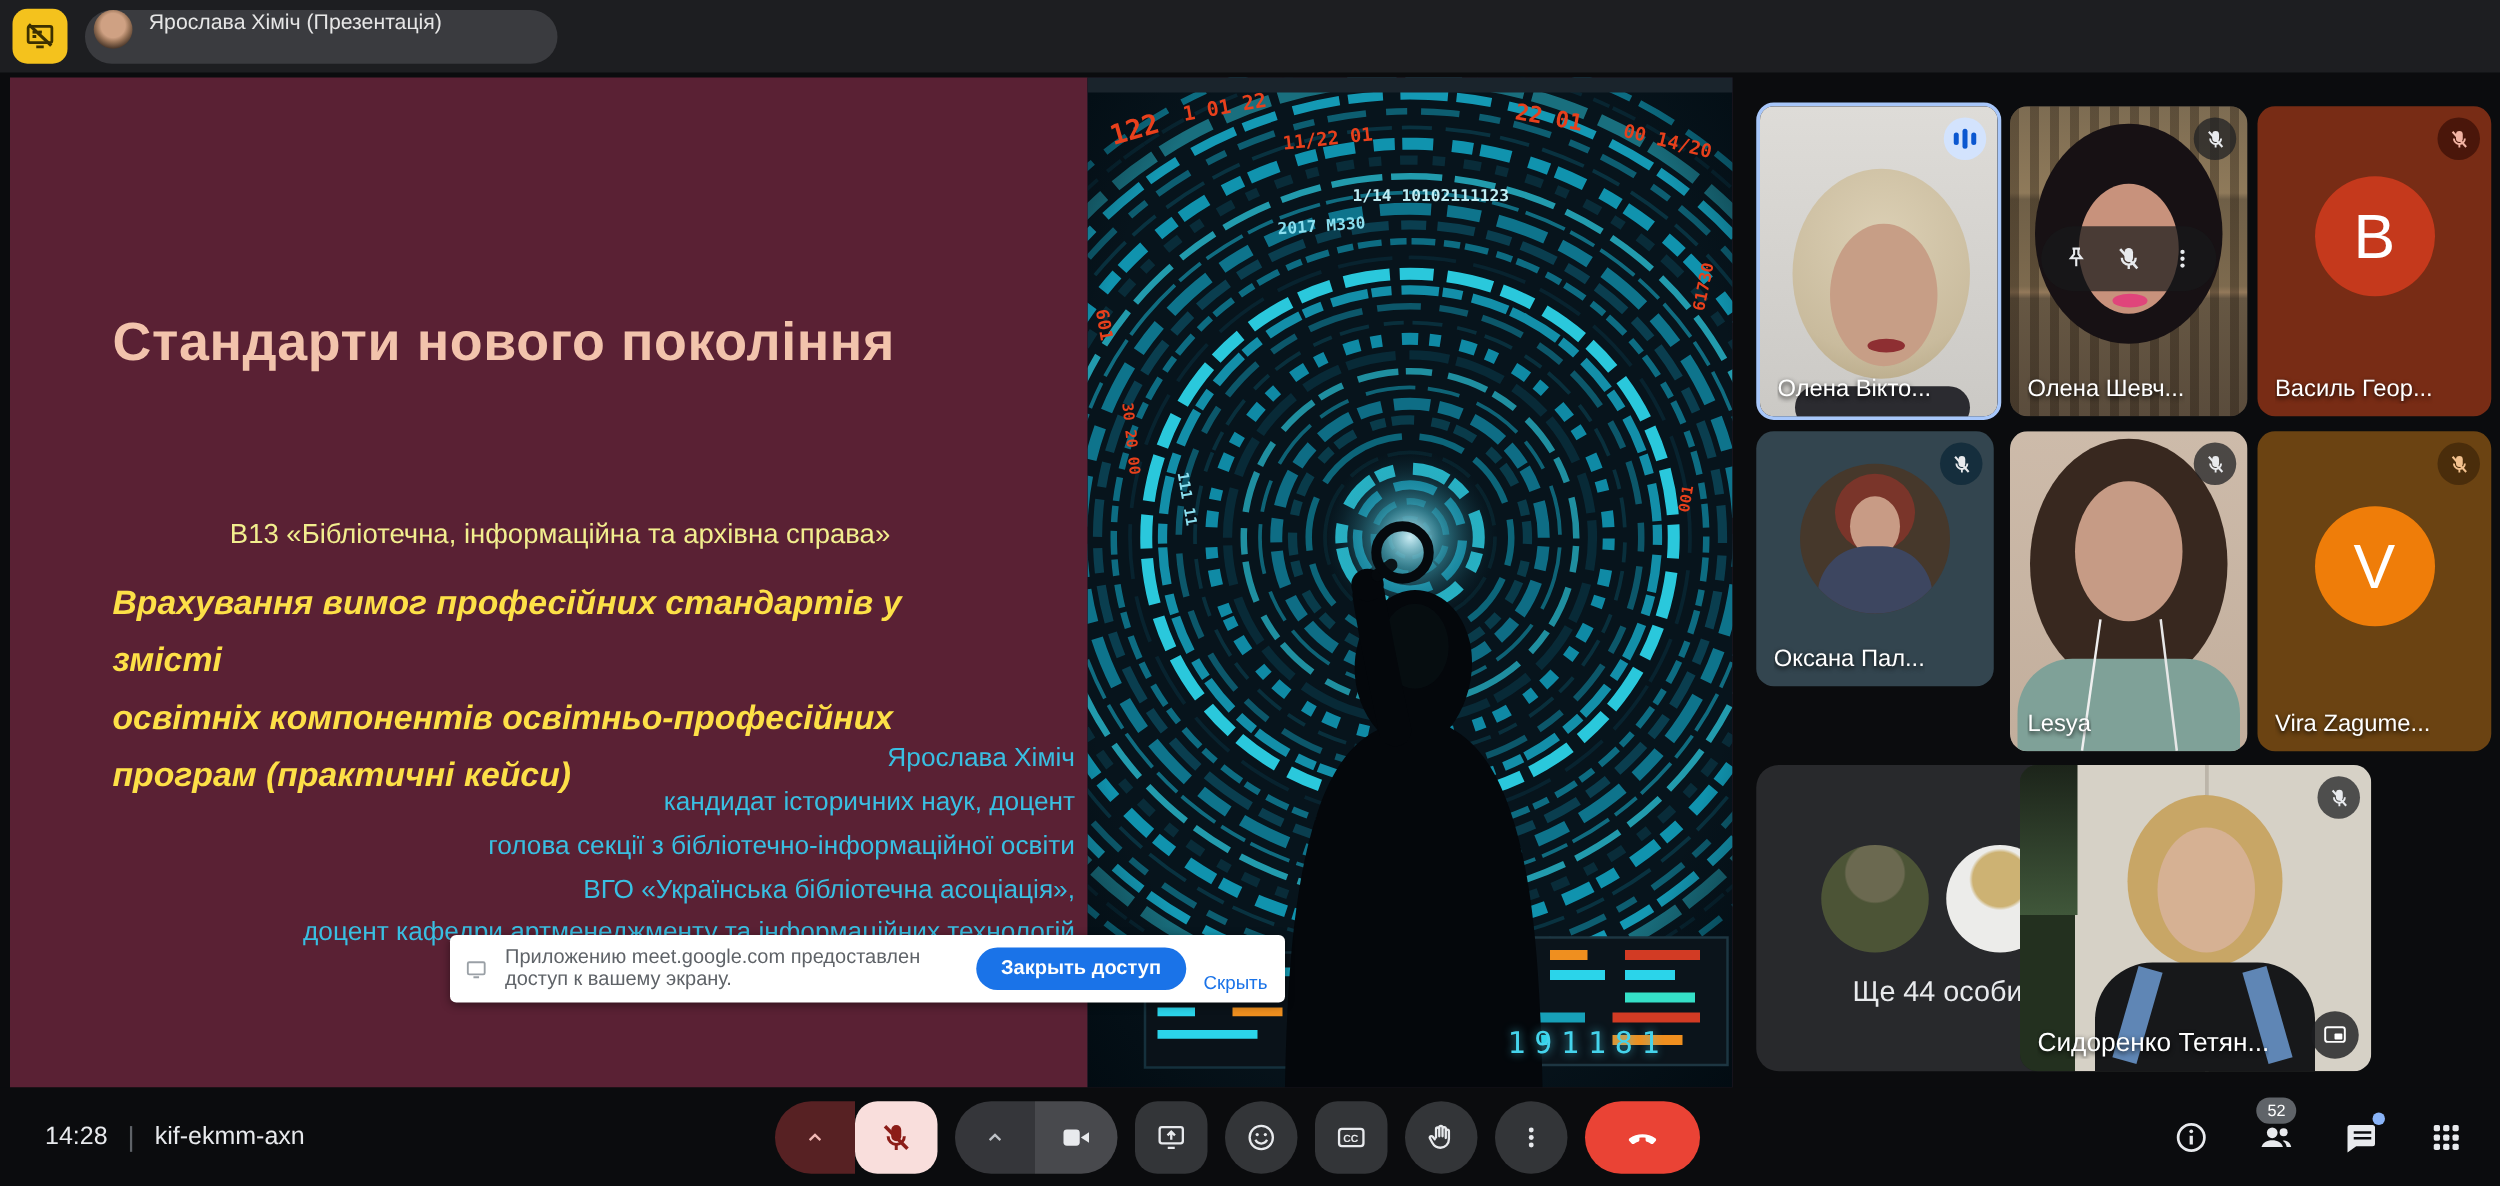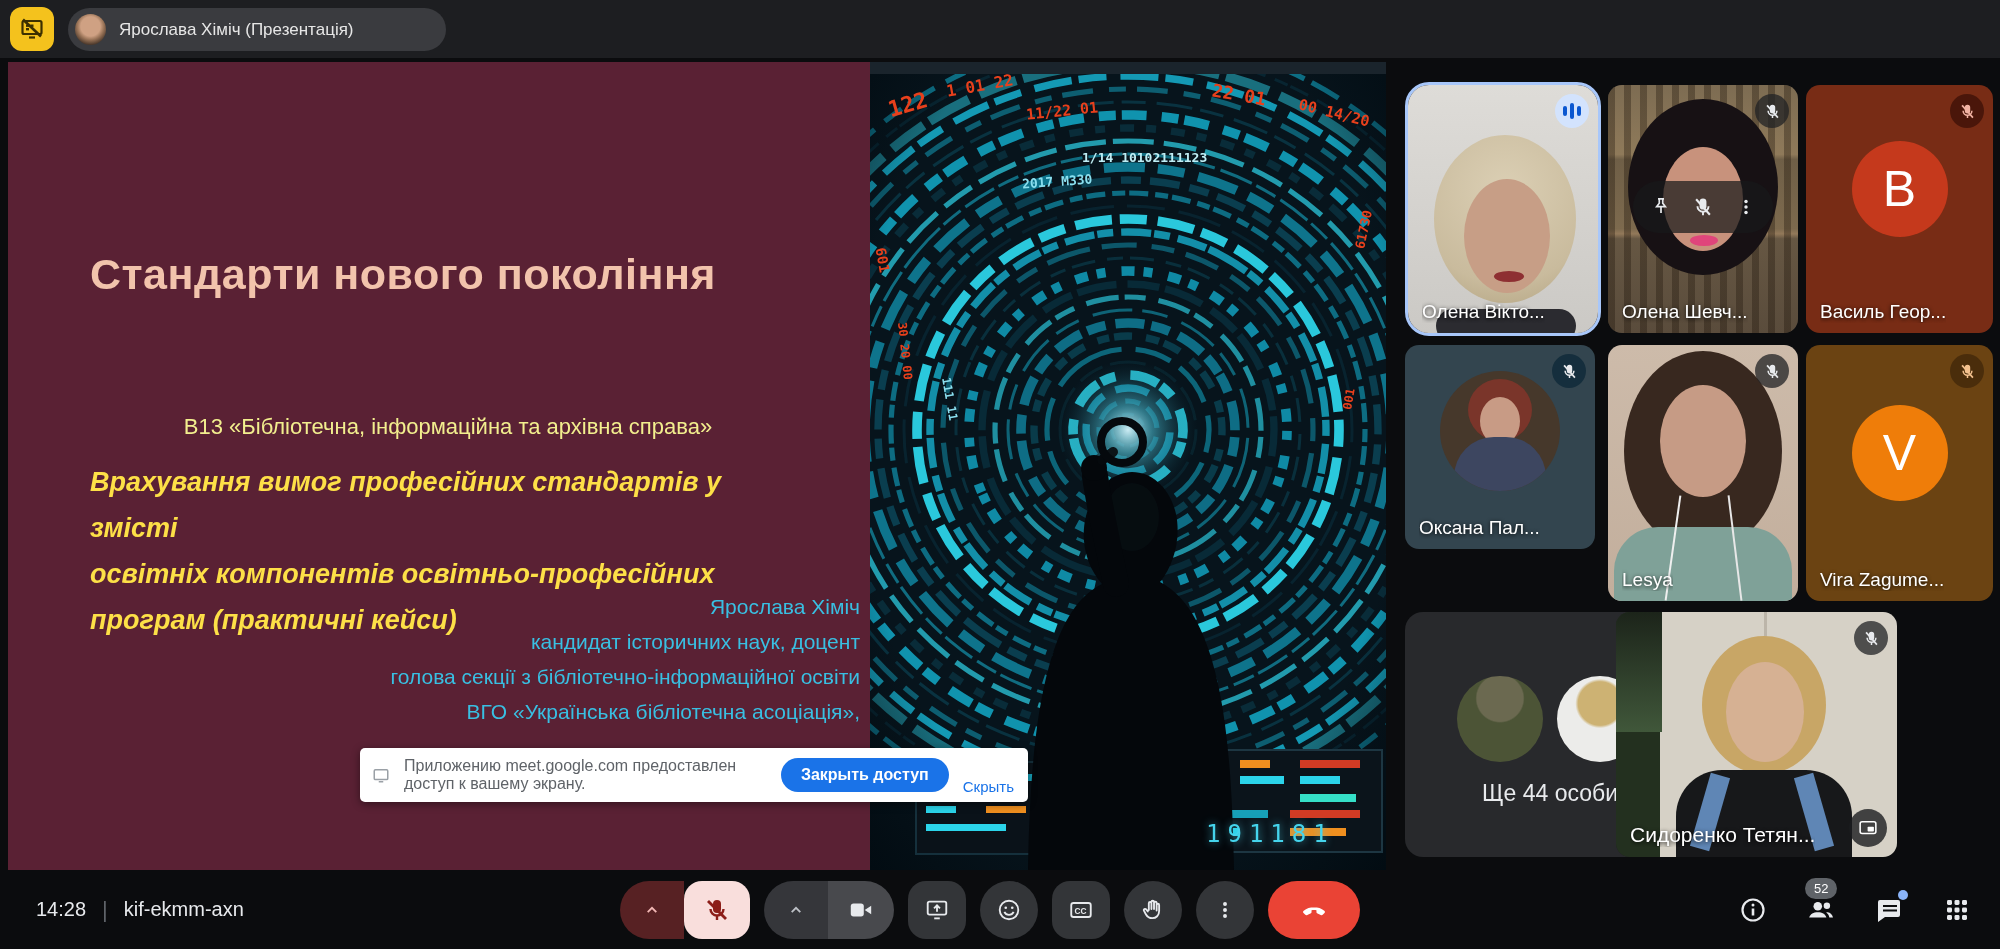--- a/index.html
+++ b/index.html
@@ -4,21 +4,21 @@
 <style>
   html,body{margin:0;padding:0;background:#000;}
   .stage{position:relative;width:2000px;height:949px;background:#0b0c0e;overflow:hidden;
          font-family:"Liberation Sans",sans-serif;color:#e8eaed;}
   
   .topbar{position:absolute;left:0;top:0;width:100%;height:58px;background:#1d1e21;}
   .stop-present-btn{position:absolute;left:10px;top:7px;width:44px;height:44px;border:none;
          background:#f4c21d;border-radius:12px;display:flex;align-items:center;justify-content:center;
          color:#3c3000;cursor:pointer;}
   .presenter-pill{position:absolute;left:68px;top:8px;width:378px;height:43px;background:#3a3b3f;
-         border-radius:22px;display:flex;align-items:center;gap:13px;padding-left:7px;box-sizing:border-box;}
+         border-radius:22px;display:flex;gap:13px;padding-left:7px;box-sizing:border-box;}
   .presenter-avatar{width:31px;height:31px;border-radius:50%;
          background:radial-gradient(circle at 50% 40%,#cfa183 0 40%,#9a7458 55%,#4e3a2c 75%,#3a2d23 100%);}
   .presenter-name{font-size:17px;color:#e6e6e6;}
   
   .slide{position:absolute;left:8px;top:62px;width:1378px;height:808px;background:#5a2134;}
   .slide-title{position:absolute;left:82px;top:188px;width:720px;font-size:43px;font-weight:bold;
          letter-spacing:.5px;color:#f2c3ac;}
   .slide-section{position:absolute;left:60px;top:352px;width:760px;text-align:center;
          font-size:22px;color:#f2ee8e;}
   .slide-topic{position:absolute;left:82px;top:398px;width:680px;font-size:27px;font-weight:bold;
@@ -37,21 +37,21 @@
          box-shadow:0 2px 8px rgba(0,0,0,.45);display:flex;align-items:center;gap:14px;
          padding:0 14px 0 12px;box-sizing:border-box;z-index:5;}
   .toast-msg{font-size:16px;color:#5f6368;flex:1;}
   .toast-btn{border:none;background:#1a73e8;color:#fff;font-weight:bold;font-size:16px;
          padding:8px 20px;border-radius:22px;cursor:pointer;font-family:inherit;}
   .toast-link{font-size:15px;color:#1a73e8;margin-top:23px;}
   
   .tile{position:absolute;border-radius:14px;overflow:hidden;background:#1c1d1f;}
   .tile .name{position:absolute;left:14px;bottom:10px;max-width:86%;font-size:19px;color:#fff;
          white-space:nowrap;overflow:hidden;text-shadow:0 1px 4px rgba(0,0,0,.9);z-index:4;}
-  .tile.speaking{border:3px solid #a8c7fa;border-radius:24px;text-align:center;}
+  .tile.speaking{border:3px solid #a8c7fa;border-radius:14px;text-align:center;}
   .blob{position:absolute;border-radius:50%;}
   .badge{position:absolute;top:9px;right:9px;width:34px;height:34px;border-radius:50%;
          display:flex;align-items:center;justify-content:center;z-index:4;background:rgba(32,33,36,.75);color:#e8eaed;}
   .badge.audio{background:#d3e3fd;display:flex;gap:3px;align-items:center;justify-content:center;}
   .badge.audio i{display:block;width:4px;border-radius:2px;background:#0b57d0;}
   .badge.audio i:nth-child(1){height:10px;}
   .badge.audio i:nth-child(2){height:16px;}
   .badge.audio i:nth-child(3){height:10px;}
   .avatar-circle{position:absolute;left:50%;top:42%;transform:translate(-50%,-50%);
          width:96px;height:96px;border-radius:50%;display:flex;align-items:center;justify-content:center;
@@ -117,20 +117,21 @@
     <div class="slide-topic">
       <div>Врахування вимог професійних стандартів у змісті</div>
       <div>освітніх компонентів освітньо-професійних</div>
       <div>програм (практичні кейси)</div>
     </div>
     <div class="slide-authors">
       <div>Ярослава Хіміч</div>
       <div>кандидат історичних наук, доцент</div>
       <div>голова секції з  бібліотечно-інформаційної освіти</div>
       <div>ВГО «Українська бібліотечна асоціація»,</div>
+      <div>доцент кафедри артменеджменту та інформаційних технологій</div>
     </div>
 
     <div class="slide-art">
       <svg class="art-svg" viewBox="0 0 516 808" preserveAspectRatio="none">
         <defs>
           <radialGradient id="glowG" cx="50%" cy="50%" r="50%">
             <stop offset="0%" stop-color="#d8f7ff" stop-opacity=".95"></stop>
             <stop offset="35%" stop-color="#55d6ee" stop-opacity=".5"></stop>
             <stop offset="100%" stop-color="#0a3a4a" stop-opacity="0"></stop>
           </radialGradient>

